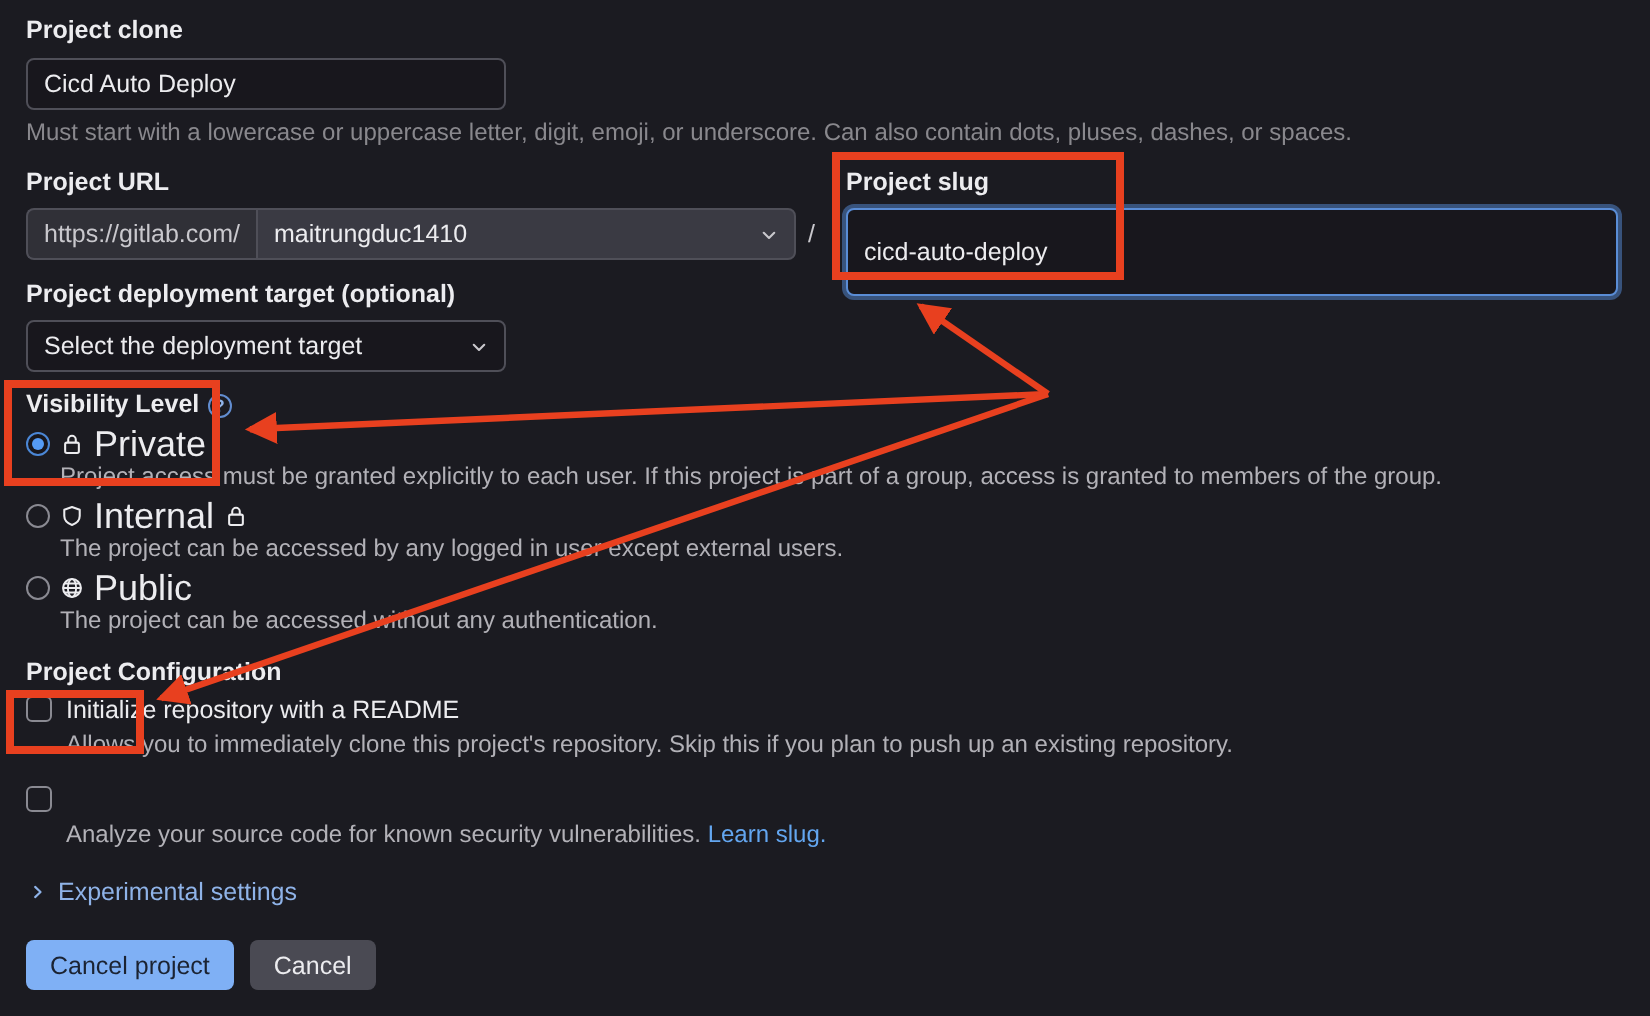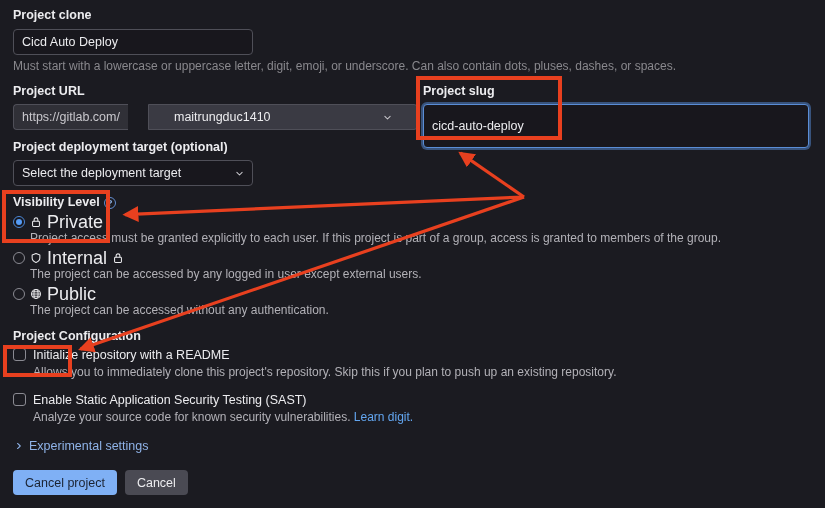--- a/index.html
+++ b/index.html
@@ -59,27 +59,26 @@
     border-right: none;
     border-radius: 4px 0 0 4px;
     font-size: 12.5px;
     color: #c9c8cd;
     white-space: nowrap;
   }
   .url-select {
     height: 26px;
     width: 270px;
     display: flex; align-items: center; justify-content: space-between;
-    padding: 0 25px;
+    padding: 0 8px;
     background: #3a3a43;
     border: 1px solid #4f4f58;
     border-radius: 0 4px 4px 0;
     font-size: 12.5px;
     color: #ececef;
-    margin-left: 20px;
   }
   .url-sep {
     font-size: 12.5px; color: #c9c8cd;
     padding: 0 6px;
   }
   .slug-wrap { position: absolute; left: 423px; top: 104px; }
   .inp-slug {
     width: 386px; height: 44px;
     background: #18171d;
     border: 1px solid #5a8dd6;
@@ -270,25 +269,24 @@
       <div class="cfg-main">
         <span class="checkbox"></span>
         <span class="cfg-name">Initialize repository with a README</span>
       </div>
       <div class="cfg-desc">Allows you to immediately clone this project's repository. Skip this if you plan to push up an existing repository.</div>
     </div>
 
     <div class="cfg-row">
       <div class="cfg-main">
         <span class="checkbox"></span>
-        <span class="cfg-name">Enable Static Application Security Testing (SAST)</span>
       </div>
       <div class="cfg-desc">
         <span>Analyze your source code for known security vulnerabilities.</span>
-        <span class="link">Learn digit.</span>
+        <span class="link">Learn slug.</span>
       </div>
     </div>
   </div>
 
   <div class="exp">
     <svg class="exp-chev" viewBox="0 0 10 10">
       <path d="M3.2 1.8 L6.6 5 L3.2 8.2" fill="none" stroke="#8fb3e8" stroke-width="1.3" stroke-linecap="round" stroke-linejoin="round"></path>
     </svg>
     <span>Experimental settings</span>
   </div>

